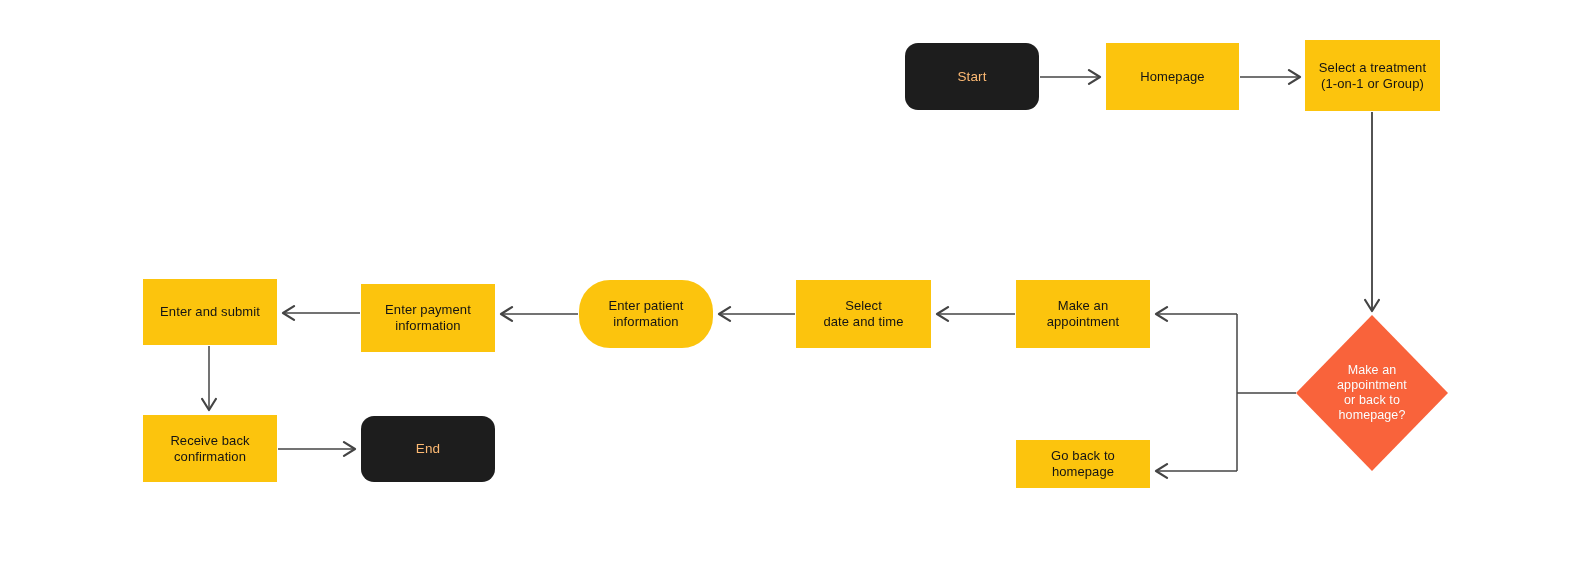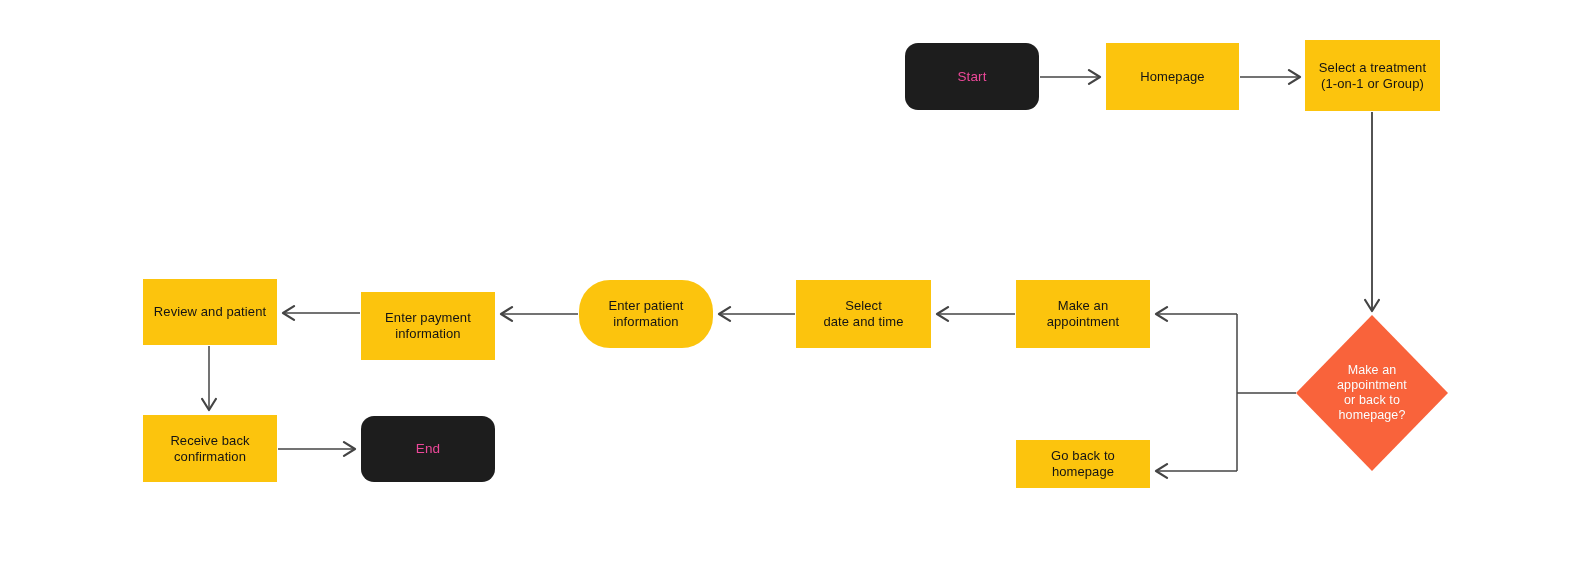--- a/index.html
+++ b/index.html
@@ -39,21 +39,21 @@
     letter-spacing: 0.1px;
     white-space: pre-line;
     z-index: 2;
   }
   .node.process {
     background: #FCC40D;
     color: #141414;
   }
   .node.terminal {
     background: #1D1D1D;
-    color: #ec4899;
+    color: #fdba74;
     border-radius: 13px;
     font-size: 13.5px;
   }
   .node.decision {
     background: transparent;
     color: #ffffff;
     font-size: 12.5px;
     line-height: 15px;
   }
   .diamond-shape {
@@ -141,27 +141,27 @@
   <div class="node process" style="left:796px; top:280px; width:135px; height:68px;">
     <span>Select
 date and time</span>
   </div>
 
   <div class="node process" style="left:579px; top:280px; width:134px; height:68px;border-radius:31px;">
     <span>Enter patient
 information</span>
   </div>
 
-  <div class="node process" style="left:361px; top:292px; width:134px; height:68px;">
+  <div class="node process" style="left:361px; top:284px; width:134px; height:68px;">
     <span>Enter payment
 information</span>
   </div>
 
   <div class="node process" style="left:143px; top:279px; width:134px; height:66px;">
-    <span>Review and patient</span>
+    <span>Enter and submit</span>
   </div>
 
   <div class="node process" style="left:143px; top:415px; width:134px; height:67px;">
     <span>Receive back
 confirmation</span>
   </div>
 
   <div class="node terminal" style="left:361px; top:416px; width:134px; height:66px;justify-content:center;">
     <span>End</span>
   </div>

